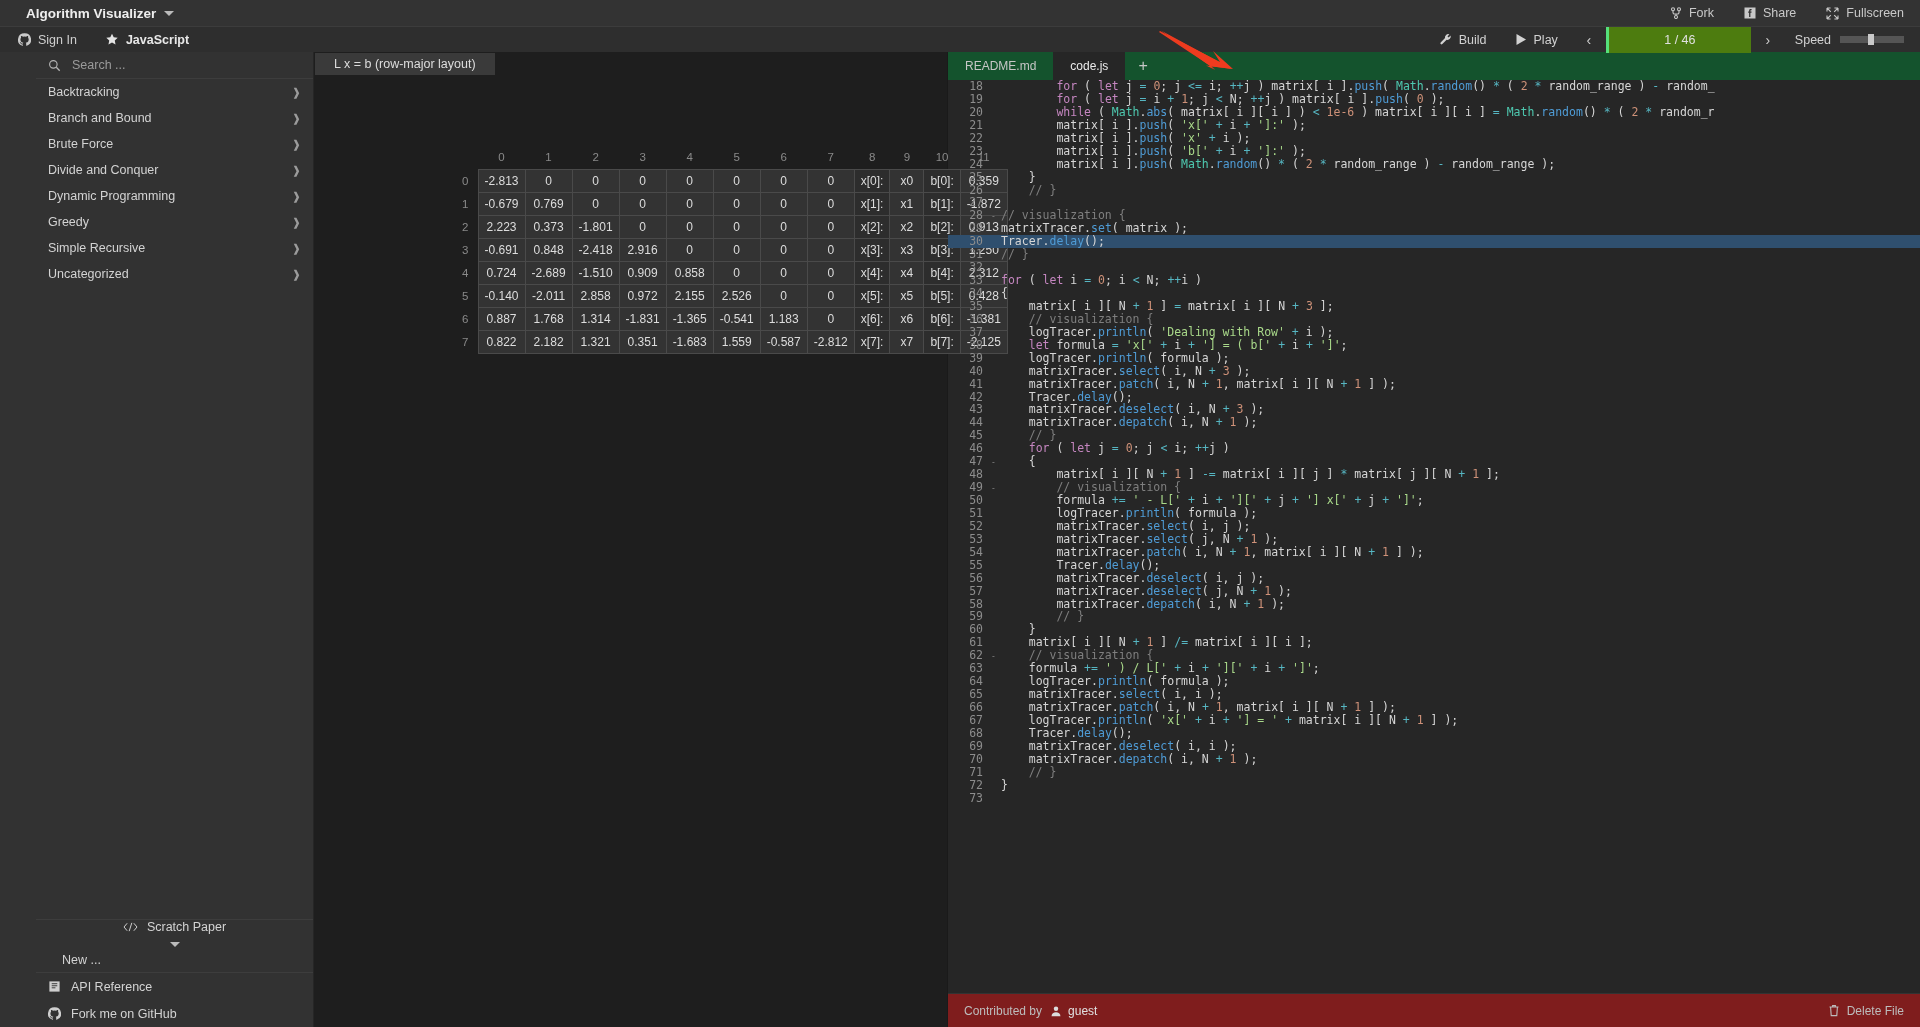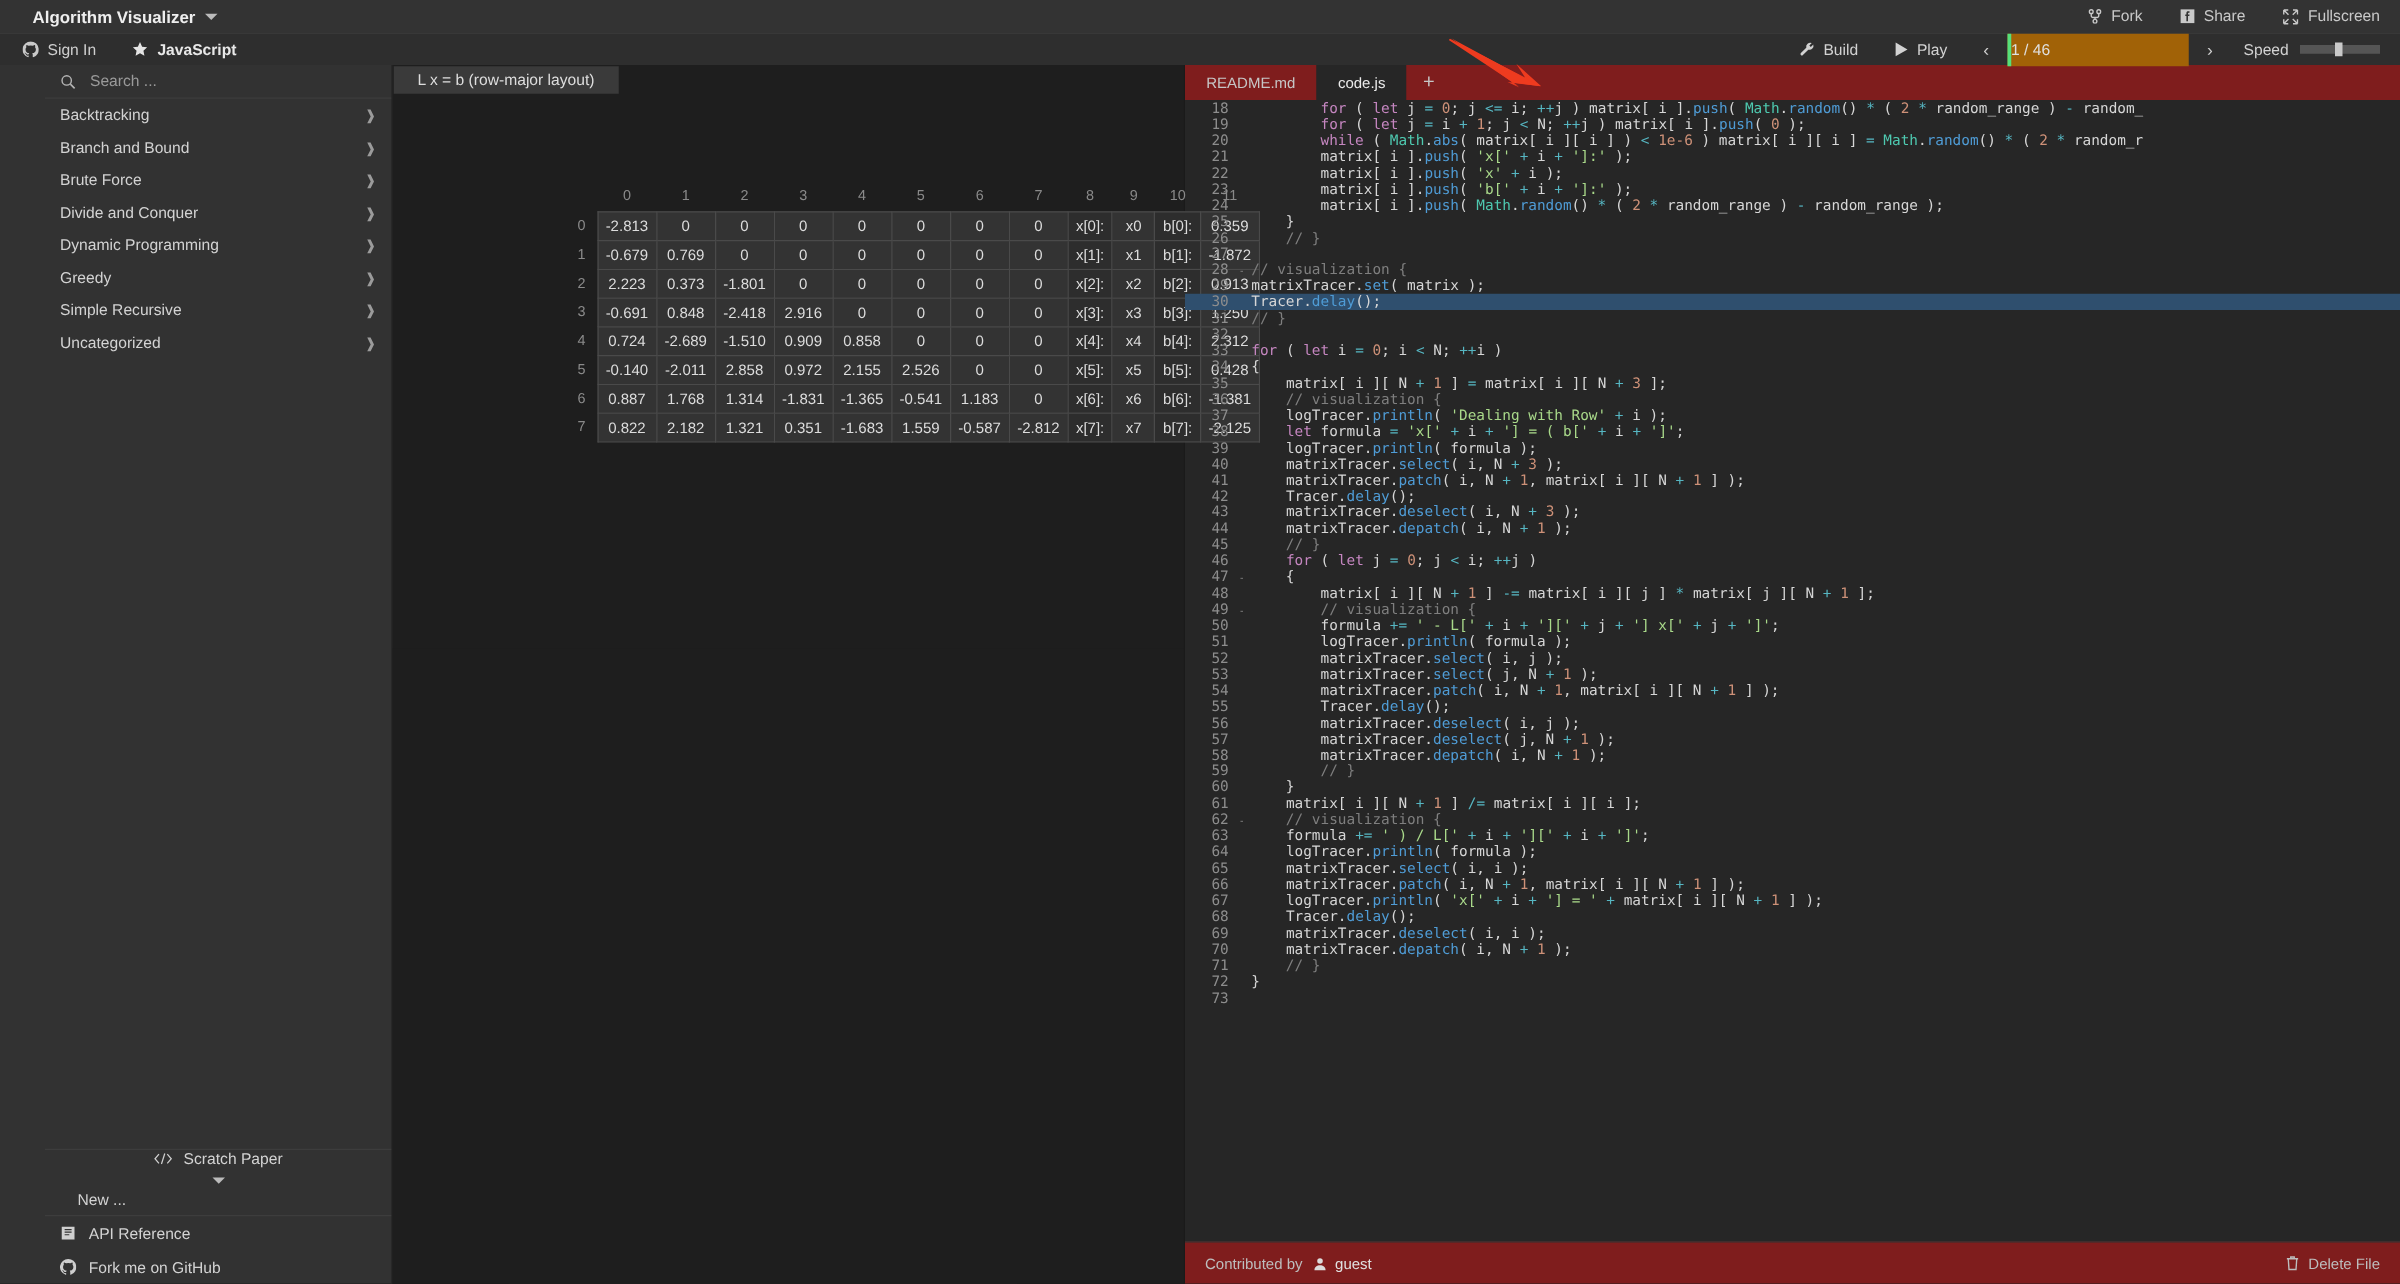--- a/index.html
+++ b/index.html
@@ -26,22 +26,22 @@
             justify-content:space-between; flex:0 0 26px;
             border-top:1px solid #3c3c3c; position:relative; }
   .subbar-left { display:flex; align-items:center; gap:28px; padding-left:18px; }
   .sb-item { display:flex; align-items:center; gap:7px; color:#cfcfcf; font-size:12.5px; }
   .sb-item.bold { font-weight:bold; color:#e8e8e8; }
   .subbar-right { display:flex; align-items:center; height:26px; }
   .ctl { display:flex; align-items:center; gap:7px; color:#d2d2d2;
          font-size:12.5px; padding:0 14px; height:26px; }
   .nav-arrow { width:34px; height:26px; display:flex; align-items:center;
                justify-content:center; color:#d0d0d0; font-size:14px; }
-  .chapter { width:145px; height:26px; background:#a16207; display:flex;
-             align-items:center; font-size:12.5px;
+  .chapter { width:145px; height:26px; background:#4d7c0f; display:flex;
+             align-items:center; justify-content:center; font-size:12.5px;
              color:#e0e0e0; border-left:3px solid #55e07b; }
   .speed-wrap { display:flex; align-items:center; gap:9px; padding:0 16px 0 10px; }
   .speed-label { color:#d2d2d2; font-size:12.5px; }
   .slider { width:64px; height:7px; background:#555; position:relative; }
   .slider .knob { position:absolute; left:28px; top:-2px; width:6px;
                   height:11px; background:#c9c9c9; }
 
   
   .annot-arrow { position:absolute; left:1158px; top:2px; width:90px; height:45px;
                  pointer-events:none; z-index:50; }
@@ -80,21 +80,21 @@
                 padding:4px 6px; min-width:34px; background:#333; height:23px; }
   table.mx td.hdr { border:none; background:transparent; color:#8a8a8a; font-size:11.5px; }
   table.mx td.rowlab { border:none; background:transparent; color:#8a8a8a;
                        font-size:11.5px; padding-right:9px; text-align:right; }
   table.mx td.lbl { background:#2d2d2d; color:#ddd; min-width:26px; }
   .console-area { position:absolute; left:0; right:0; bottom:0; top:467px; background:#1e1e1e; }
 
   
   .editor { width:973px; flex:0 0 973px; background:#262626; display:flex;
             flex-direction:column; min-width:0; border-left:1px solid #1a1a1a; }
-  .tabs { height:28px; display:flex; align-items:stretch; background:#7f1d1d; flex:0 0 28px; }
+  .tabs { height:28px; display:flex; align-items:stretch; background:#14532d; flex:0 0 28px; }
   .tab { display:flex; align-items:center; padding:0 17px; font-size:12px;
          color:#c6c6c6; }
   .tab.active { background:#262626; color:#eaeaea; }
   .tab.plus { padding:0 13px; font-size:16px; color:#c6c6c6; }
   .code-scroll { flex:1; overflow:hidden; position:relative;
                  font-family:"DejaVu Sans Mono","Liberation Mono",monospace;
                  font-size:11.5px; line-height:12.95px; }
   .code-line { display:flex; white-space:pre; height:12.95px; }
   .code-line.hl { background:#2f4f6e; }
   .gut { width:40px; flex:0 0 40px; text-align:right; padding-right:5px;

